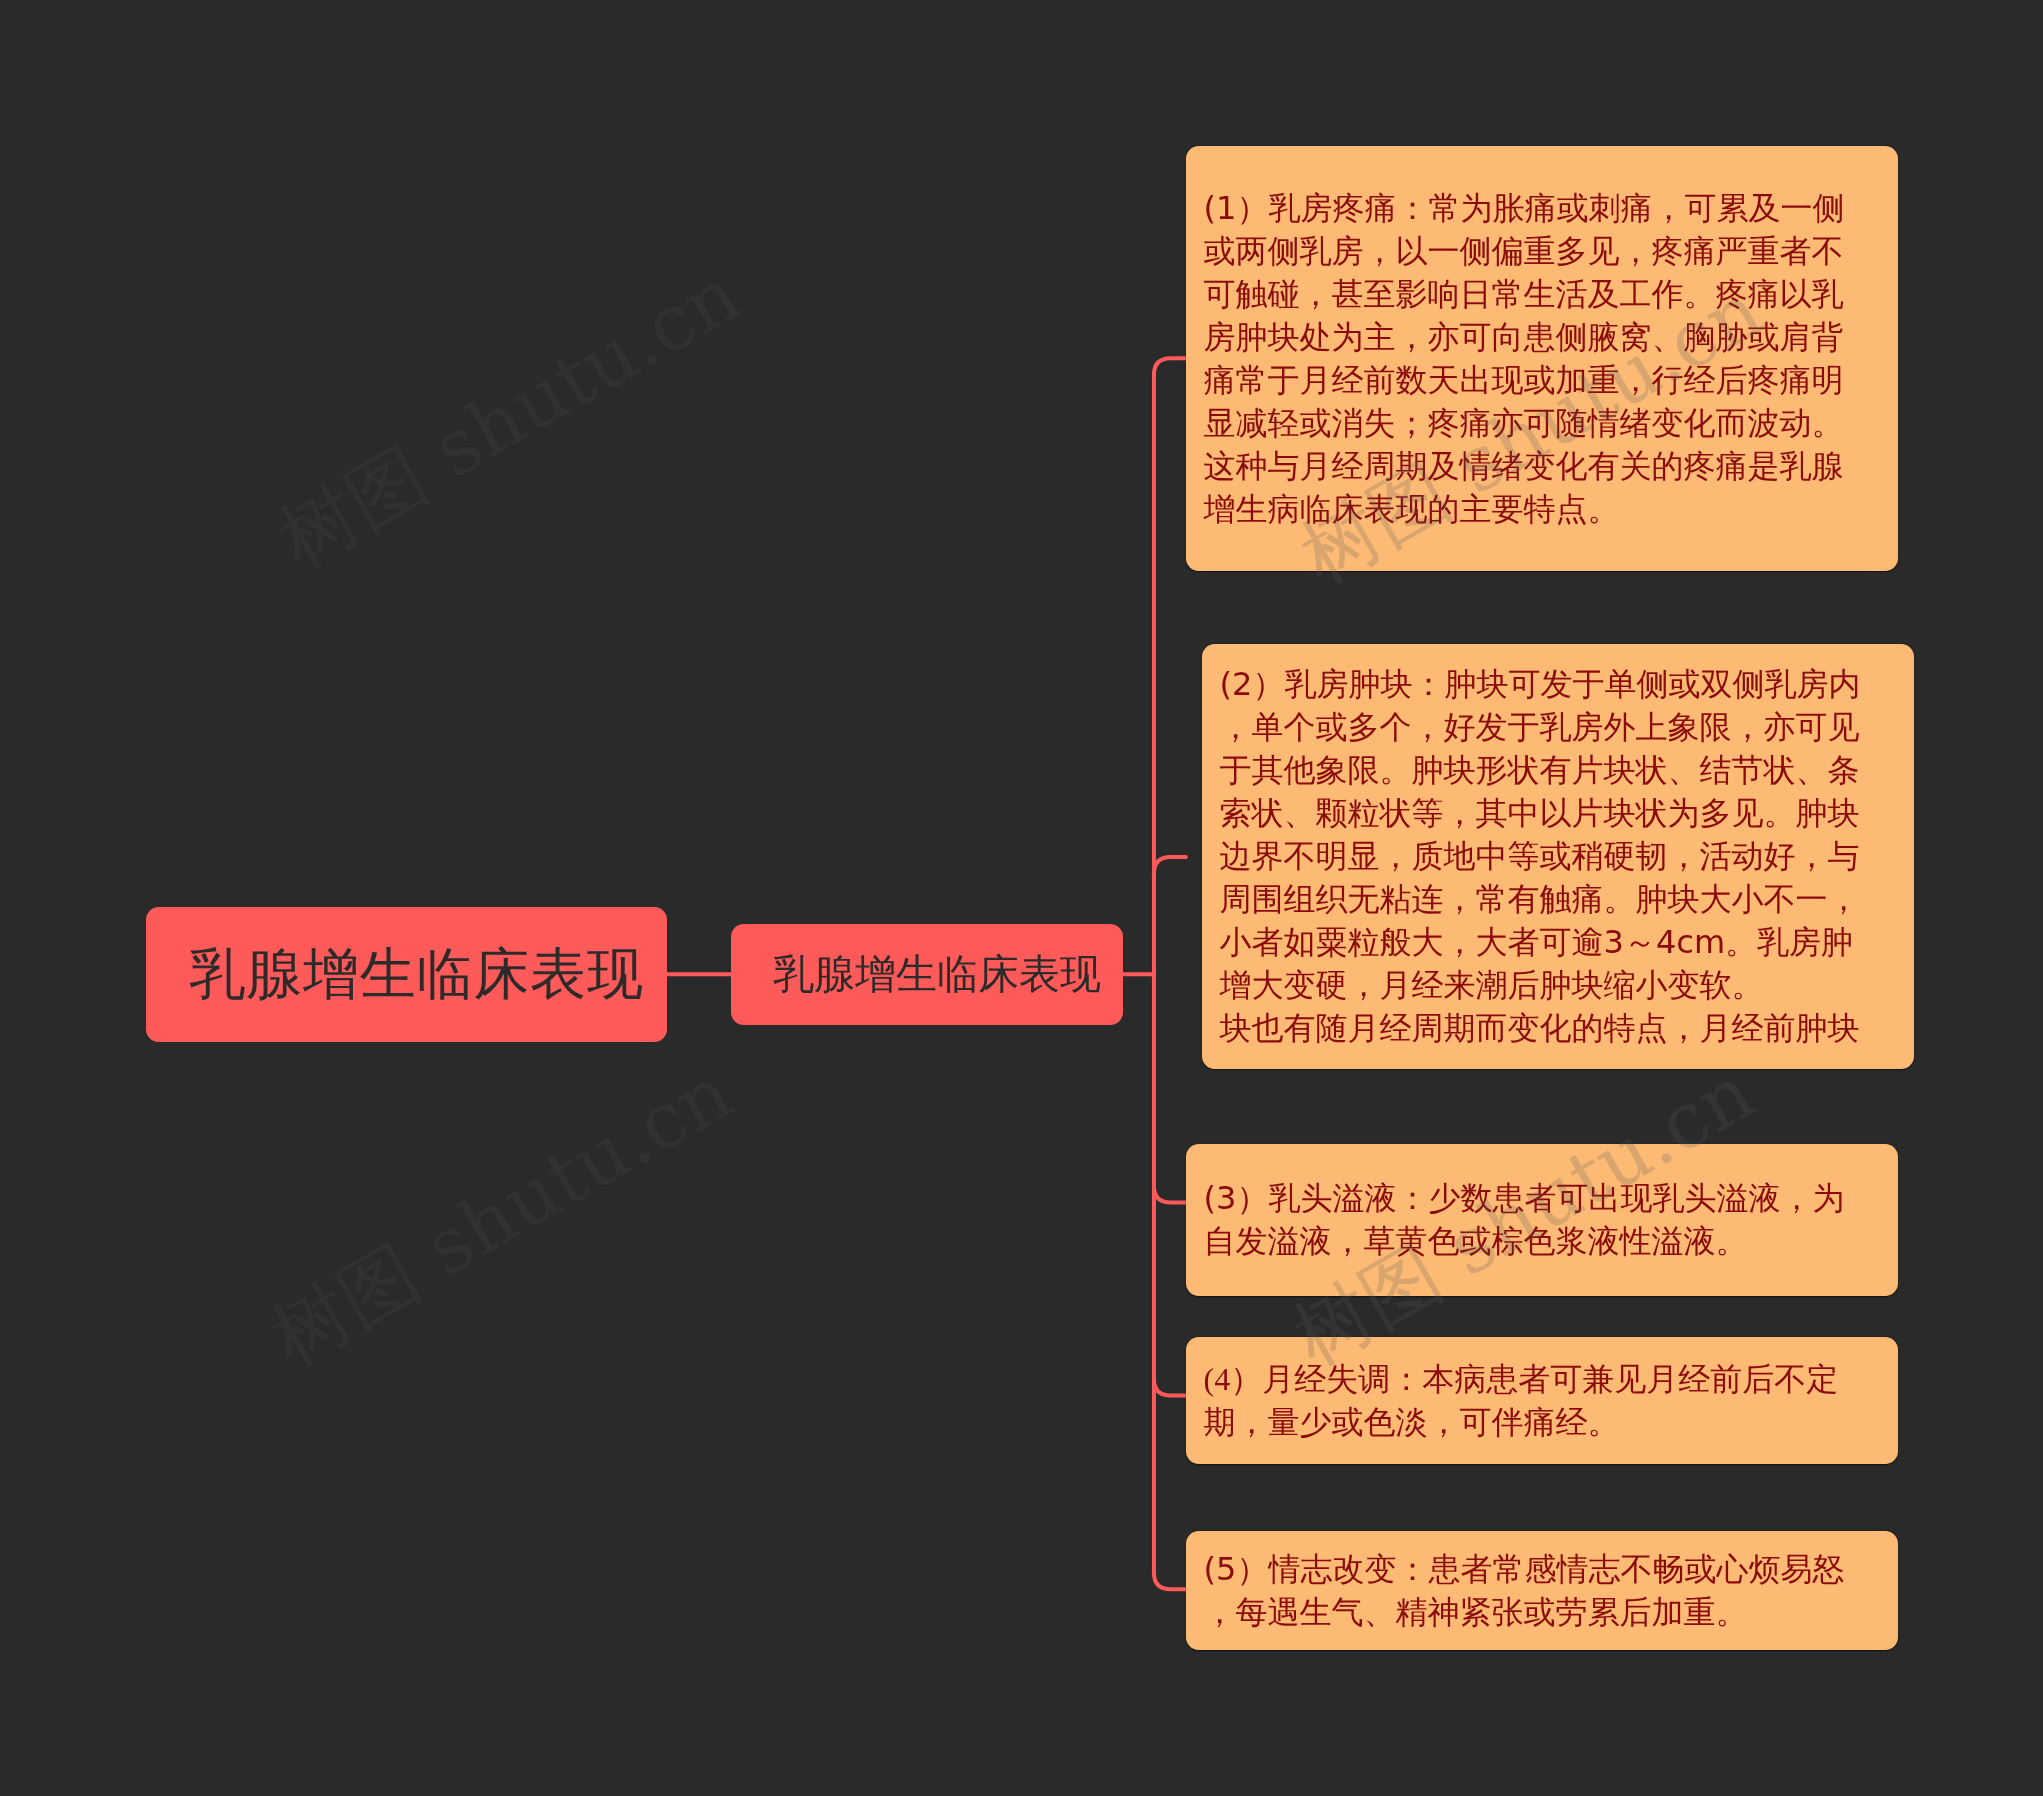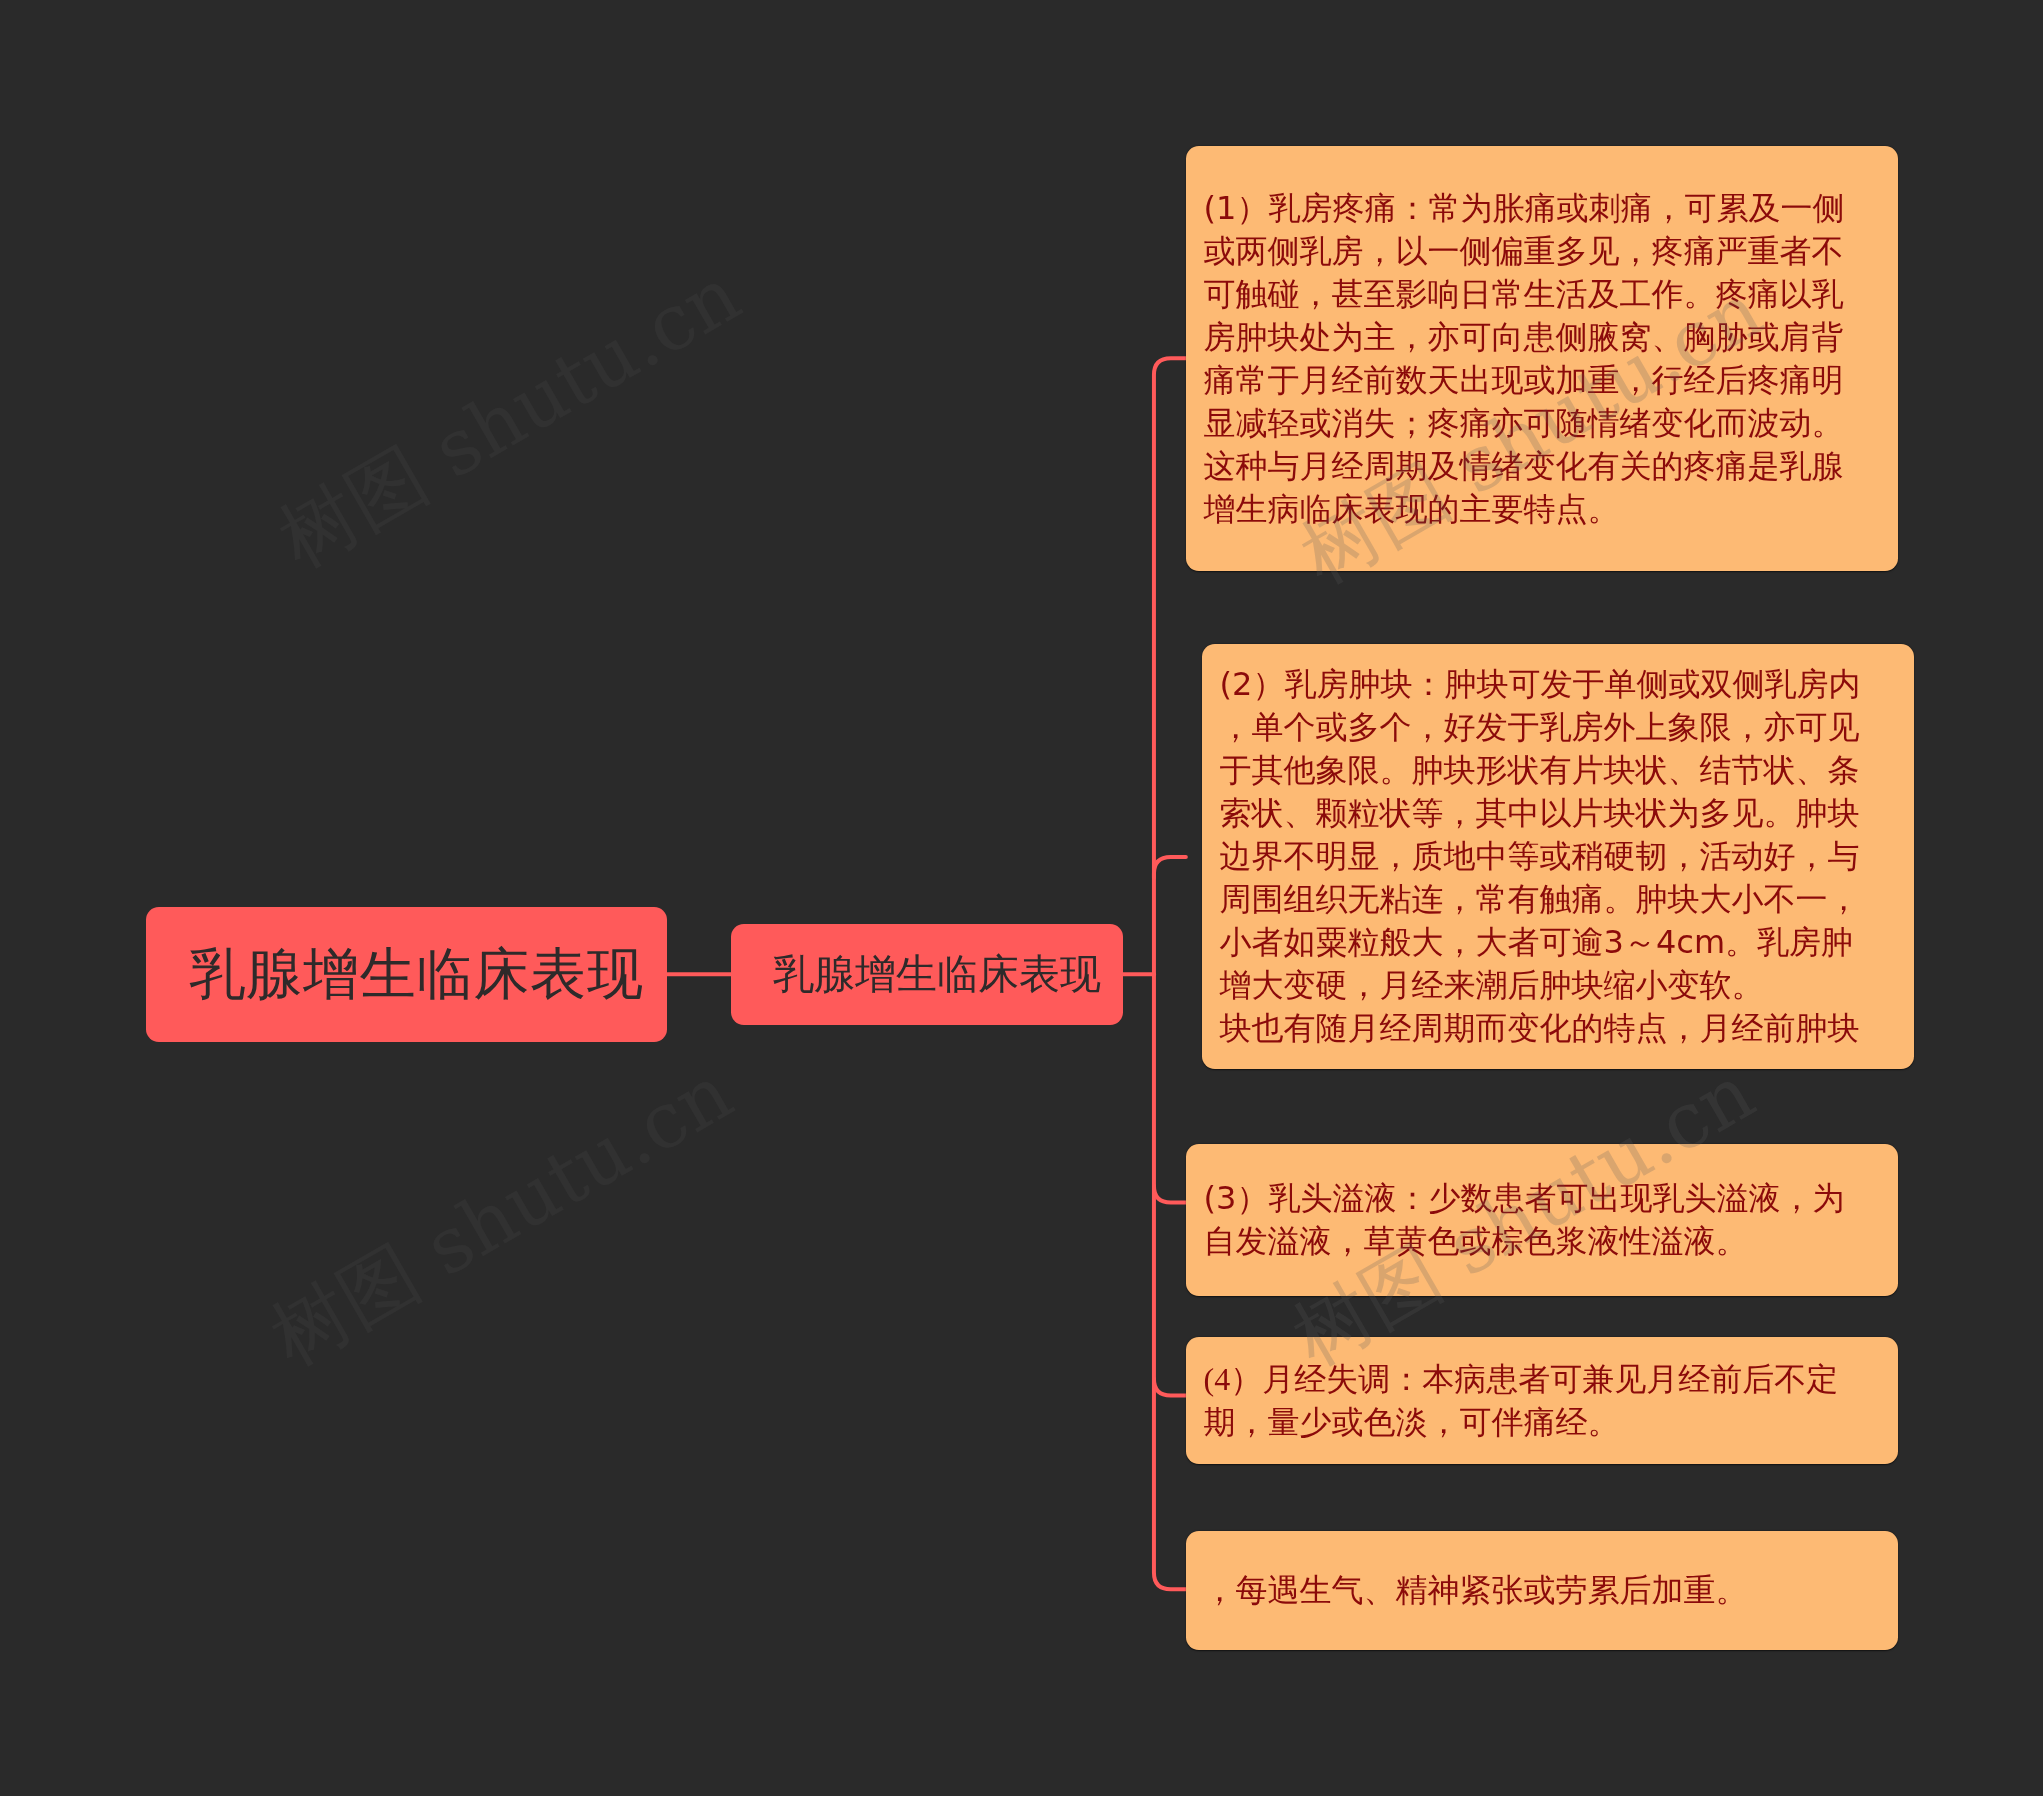--- a/index.html
+++ b/index.html
@@ -152,20 +152,21 @@
 
   <div class="node leaf" style="top:1337px;height:127px;font-family:Liberation Serif, serif;">
     <span class="text">
       <span class="line">(4）月经失调：本病患者可兼见月经前后不定</span>
       <span class="line">期，量少或色淡，可伴痛经。</span>
     </span>
   </div>
 
   <div class="node leaf" style="top:1531px;height:119px;">
     <span class="text">
+      <span class="line">(5）情志改变：患者常感情志不畅或心烦易怒</span>
       <span class="line">，每遇生气、精神紧张或劳累后加重。</span>
     </span>
   </div>
 
   <div class="watermark wm-dark" style="left:287px;top:495px;">树图 shutu.cn</div>
   <div class="watermark wm-dark" style="left:279px;top:1293px;">树图 shutu.cn</div>
   <div class="watermark wm-light" style="left:1309px;top:511px;">树图 shutu.cn</div>
   <div class="watermark wm-light" style="left:1301px;top:1293px;">树图 shutu.cn</div>
 
 </div>

